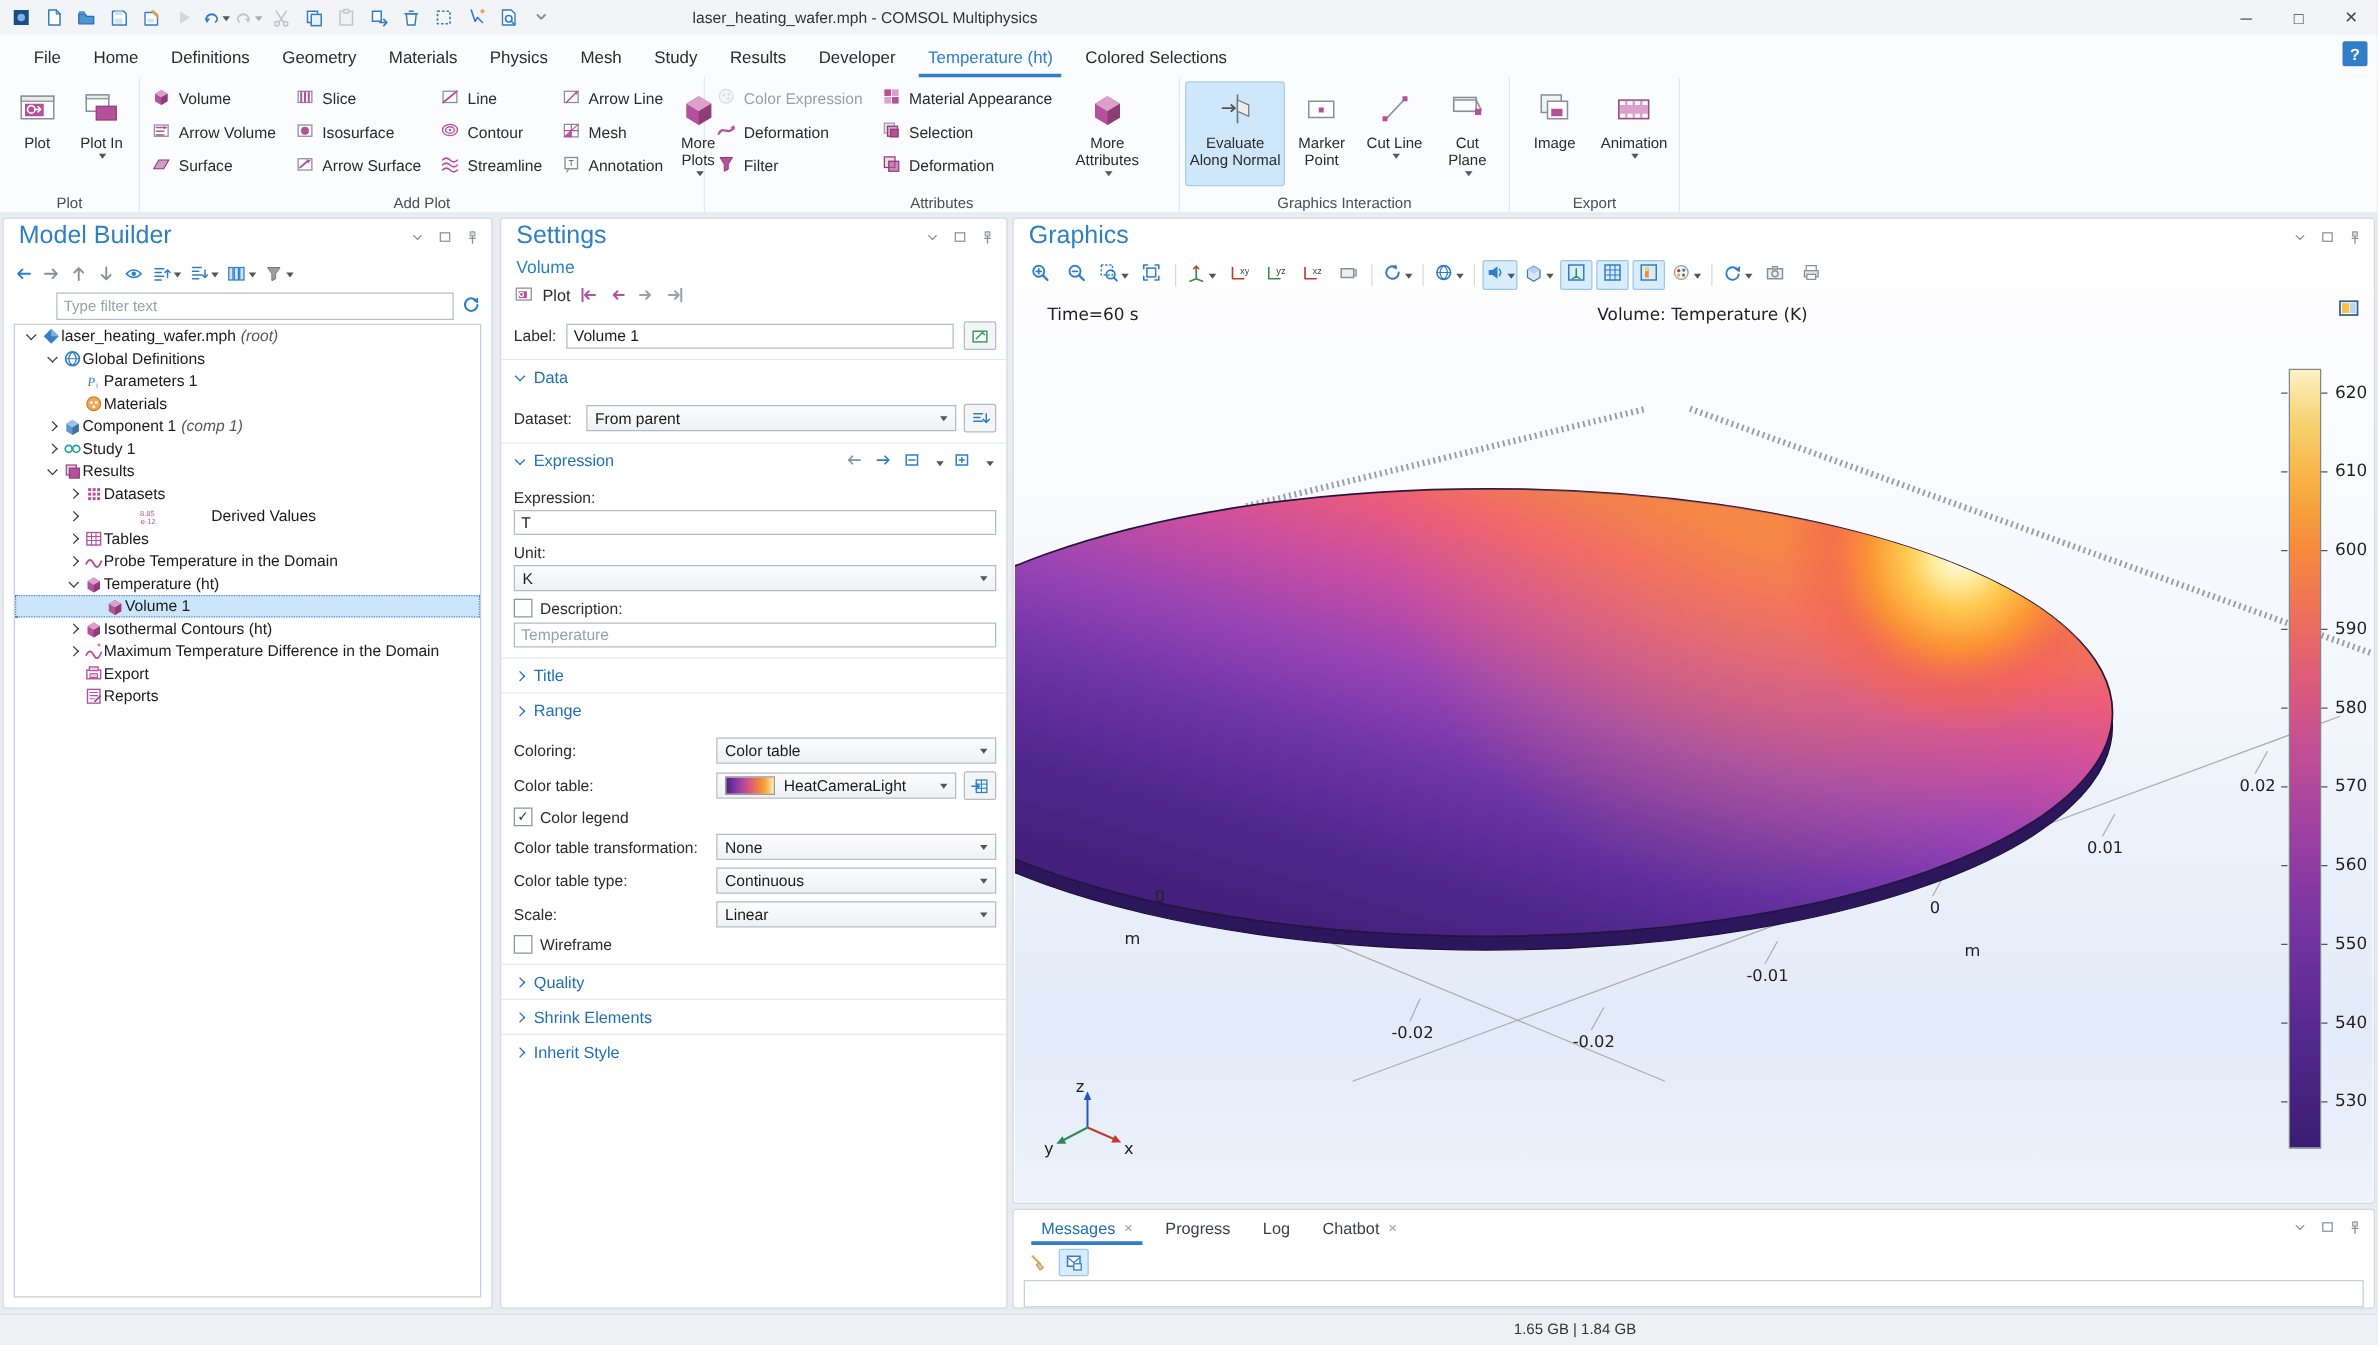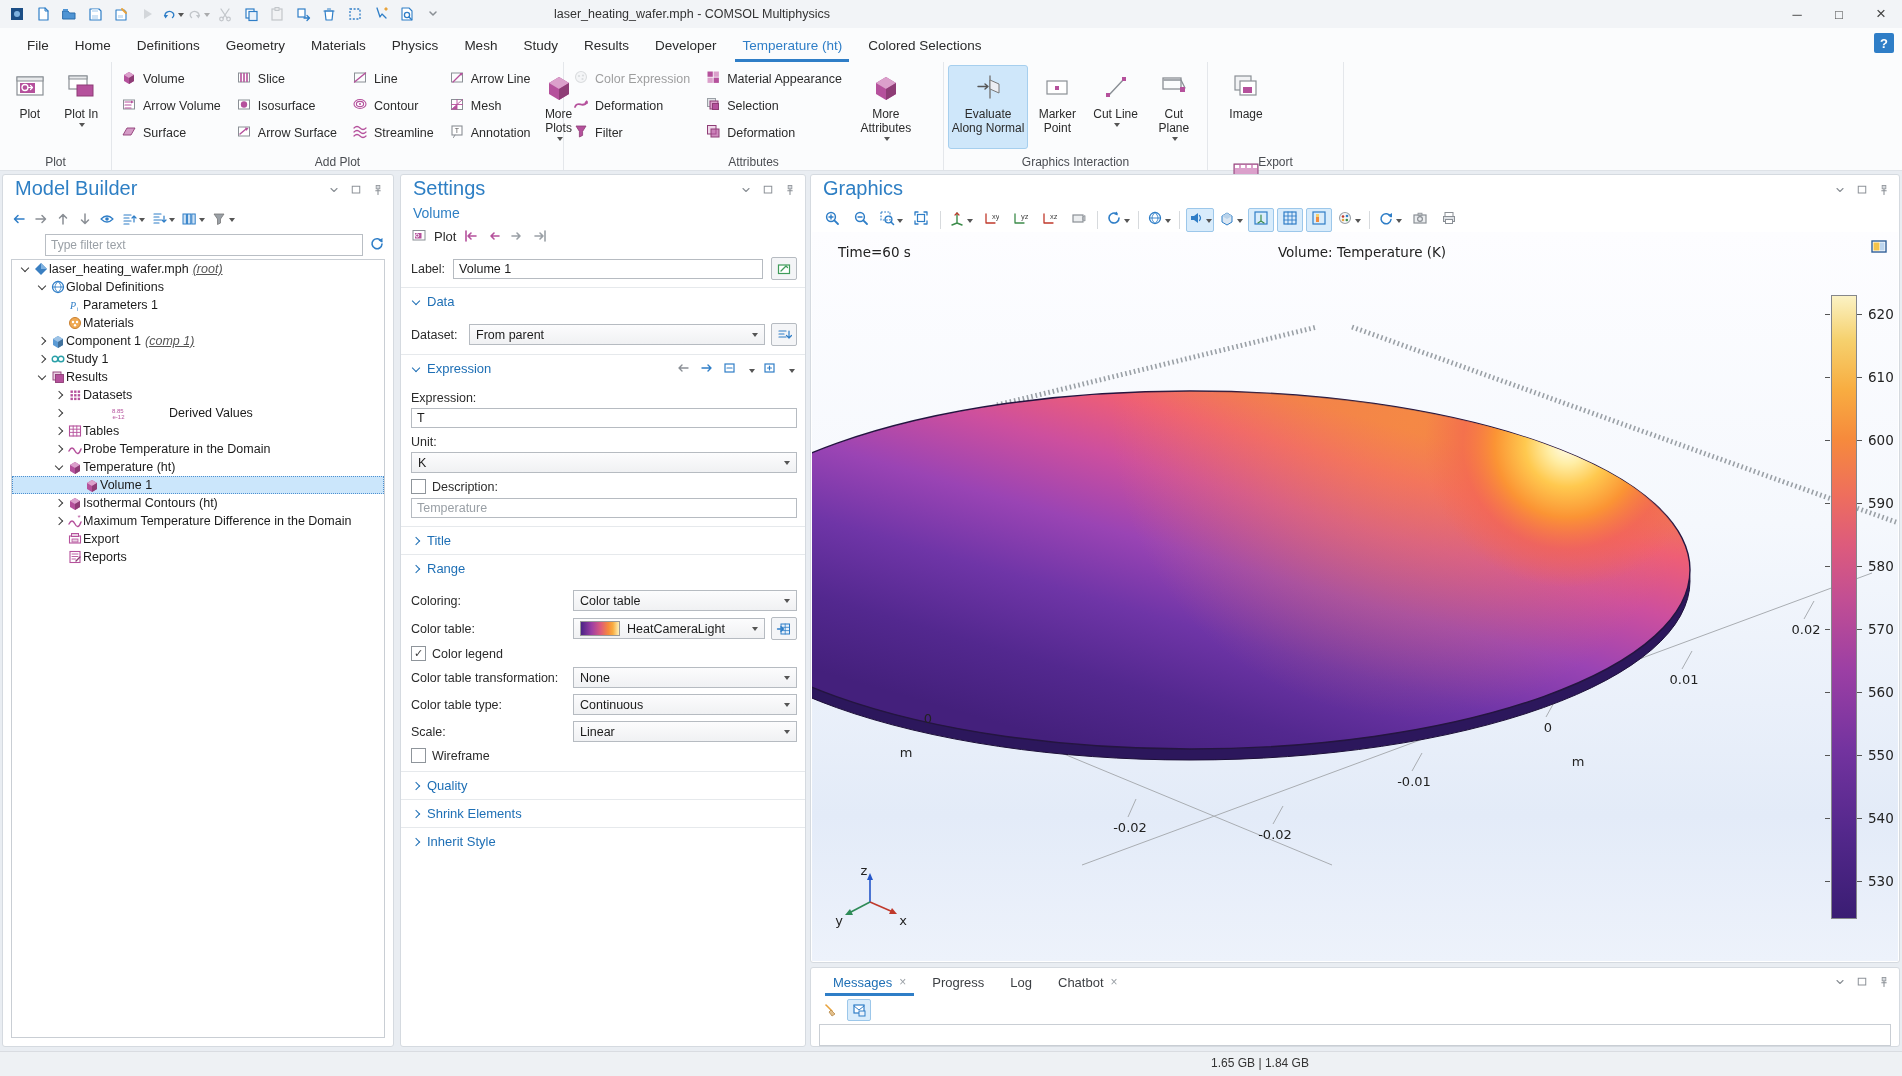--- a/index.html
+++ b/index.html
@@ -42,21 +42,21 @@
   .filterrow{display:flex;align-items:center;gap:6px;padding:5px 8px 2px 8px;margin-left:34px;}
   .filterbox{flex:1;height:20px;border:1px solid #b9bec4;background:#fff;font-size:12px;color:#9aa0a6;display:flex;align-items:center;padding-left:5px;}
   .treebox{position:absolute;left:8px;right:8px;top:84px;bottom:8px;border:1px solid #c9ced4;background:#fff;overflow:hidden;}
   .trow{height:18px;display:flex;align-items:center;font-size:12.5px;color:#1b1b1b;white-space:nowrap;}
   .trow.sel{background:#cbe6fb;outline:1px dotted #4d90d0;outline-offset:-1px;}
   .tchev{width:14px;display:flex;align-items:center;justify-content:center;flex:none;}
   .chev{width:5px;height:5px;border-right:1.4px solid #3c3c3c;border-bottom:1.4px solid #3c3c3c;}
   .chev.exp{transform:rotate(45deg);margin-top:-2px;}
   .chev.col{transform:rotate(-45deg);}
   .ticon{width:17px;display:flex;align-items:center;justify-content:center;flex:none;}
-  .tsuffix{font-style:italic;color:#555;margin-left:4px;text-decoration:underline;}
+  .tsuffix{font-style:italic;color:#555;margin-left:4px;}
   
   .set-sub{position:absolute;left:12px;top:30px;font-size:14px;color:#2e7fc4;}
   .set-toolbar{position:absolute;left:10px;top:52px;display:flex;align-items:center;gap:7px;font-size:13px;color:#2b2b2b;}
   .labelrow{position:absolute;left:10px;top:82px;right:8px;display:flex;align-items:center;gap:8px;font-size:12.5px;color:#2b2b2b;}
   .inputbox{height:20px;border:1px solid #b6bbc1;background:#fff;font-size:12.5px;color:#1b1b1b;display:flex;align-items:center;padding:0 5px;box-sizing:border-box;}
   .selectbox{height:21px;border:1px solid #b6bbc1;background:linear-gradient(#fcfcfd,#f0f1f3);font-size:12.5px;color:#1b1b1b;display:flex;align-items:center;padding:0 6px;box-sizing:border-box;position:relative;}
   .selectbox .caret{position:absolute;right:6px;}
   .sidebtn{width:24px;height:21px;border:1px solid #b6bbc1;background:#f4f5f7;display:flex;align-items:center;justify-content:center;flex:none;border-radius:2px;}
   .sections{position:absolute;left:0;right:0;top:112px;bottom:0;overflow:hidden;}
   .shead{height:27px;display:flex;align-items:center;gap:8px;padding-left:12px;border-top:1px solid #e6e9ec;position:relative;}
@@ -472,21 +472,21 @@
               <path d="M5 8h17l4 8" stroke="#8a8f95" stroke-width="1.3" fill="none" stroke-linecap="round" stroke-linejoin="round"></path>
               <rect x="4" y="6" width="18" height="11" fill="none" stroke="#8a8f95" stroke-width="1.3"></rect>
               <rect x="21" y="15" width="5" height="5" fill="#b5519c" stroke="none" stroke-width="1"></rect>
             </svg>
           </div>
           <div>Cut Plane</div>
           <span class="caret"></span>
         </div>
         <div class="rglabel">Graphics Interaction</div>
       </div>
-      <div class="rgroup" style="width: 136px; flex-direction: column;">
+      <div class="rgroup" style="width: 136px;">
         <div class="bigbtn">
           <div class="bic">
             <svg width="30" height="30" viewBox="0 0 30 30" xmlns="http://www.w3.org/2000/svg">
               <rect x="4" y="4" width="16" height="14" fill="#f1f2f4" stroke="#8a8f95" stroke-width="1.2"></rect>
               <rect x="9" y="9" width="16" height="14" fill="#fff" stroke="#8a8f95" stroke-width="1.2"></rect>
               <rect x="12" y="15" width="9" height="6" fill="#b5519c" stroke="none" stroke-width="1"></rect>
             </svg>
           </div>
           <div>Image</div>
         </div>

